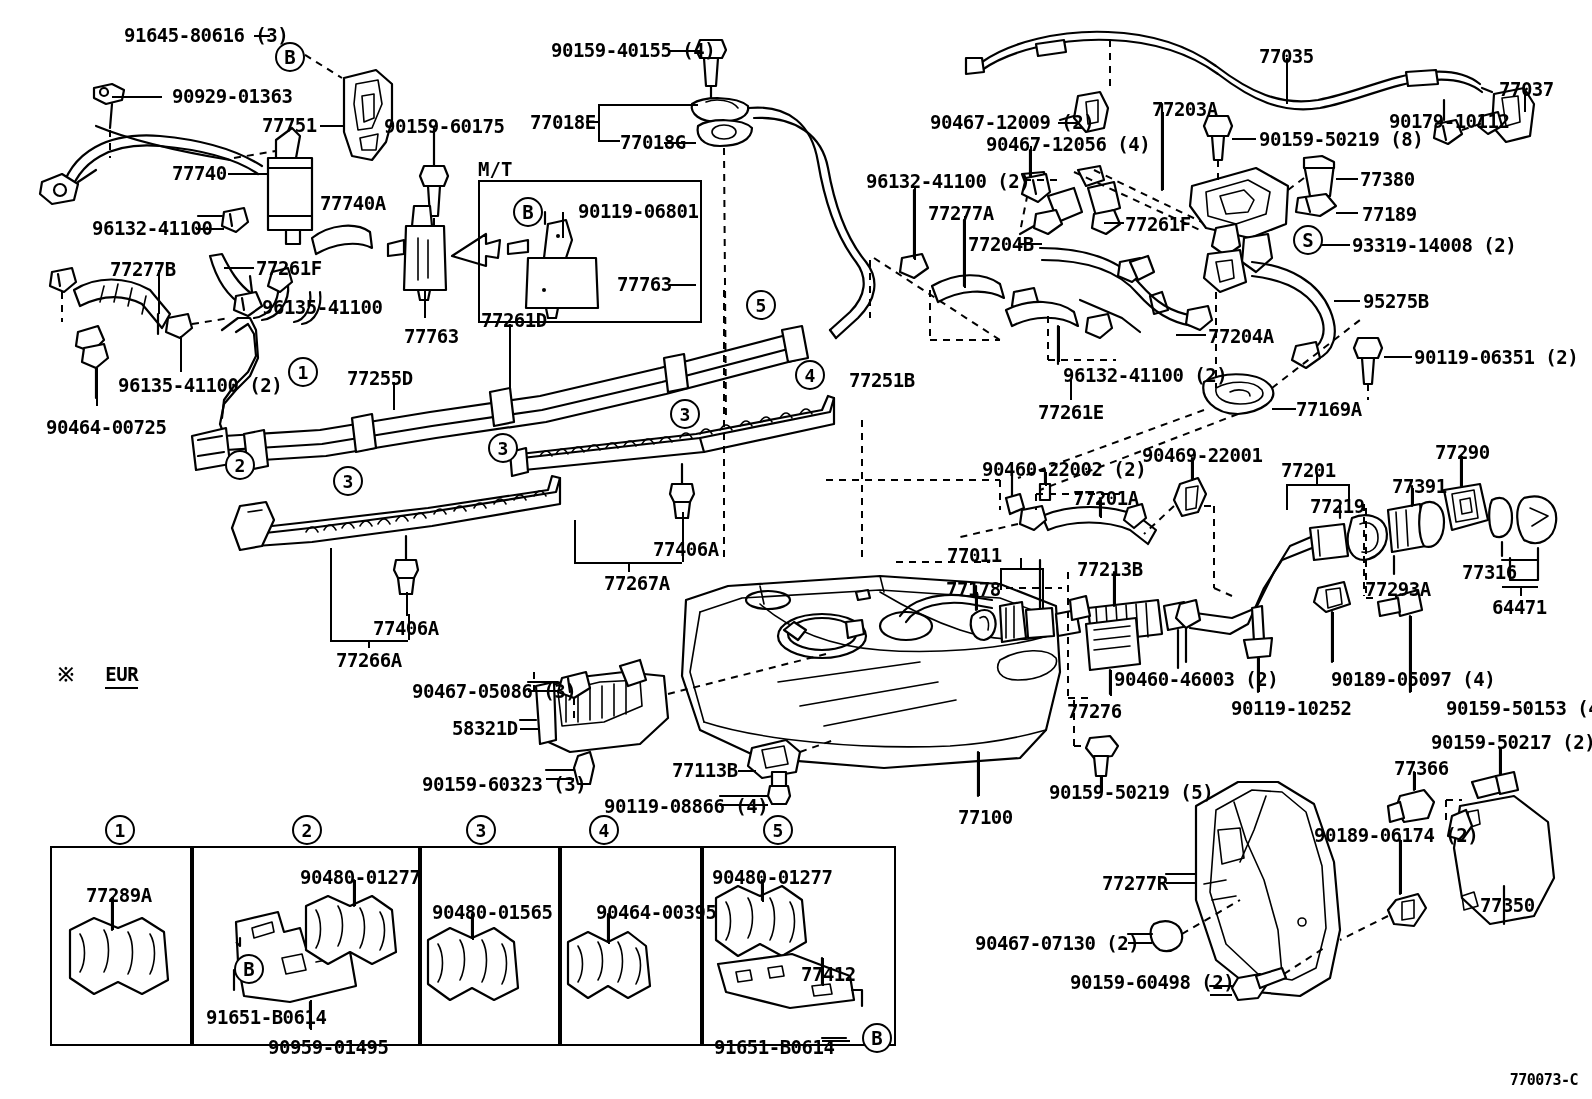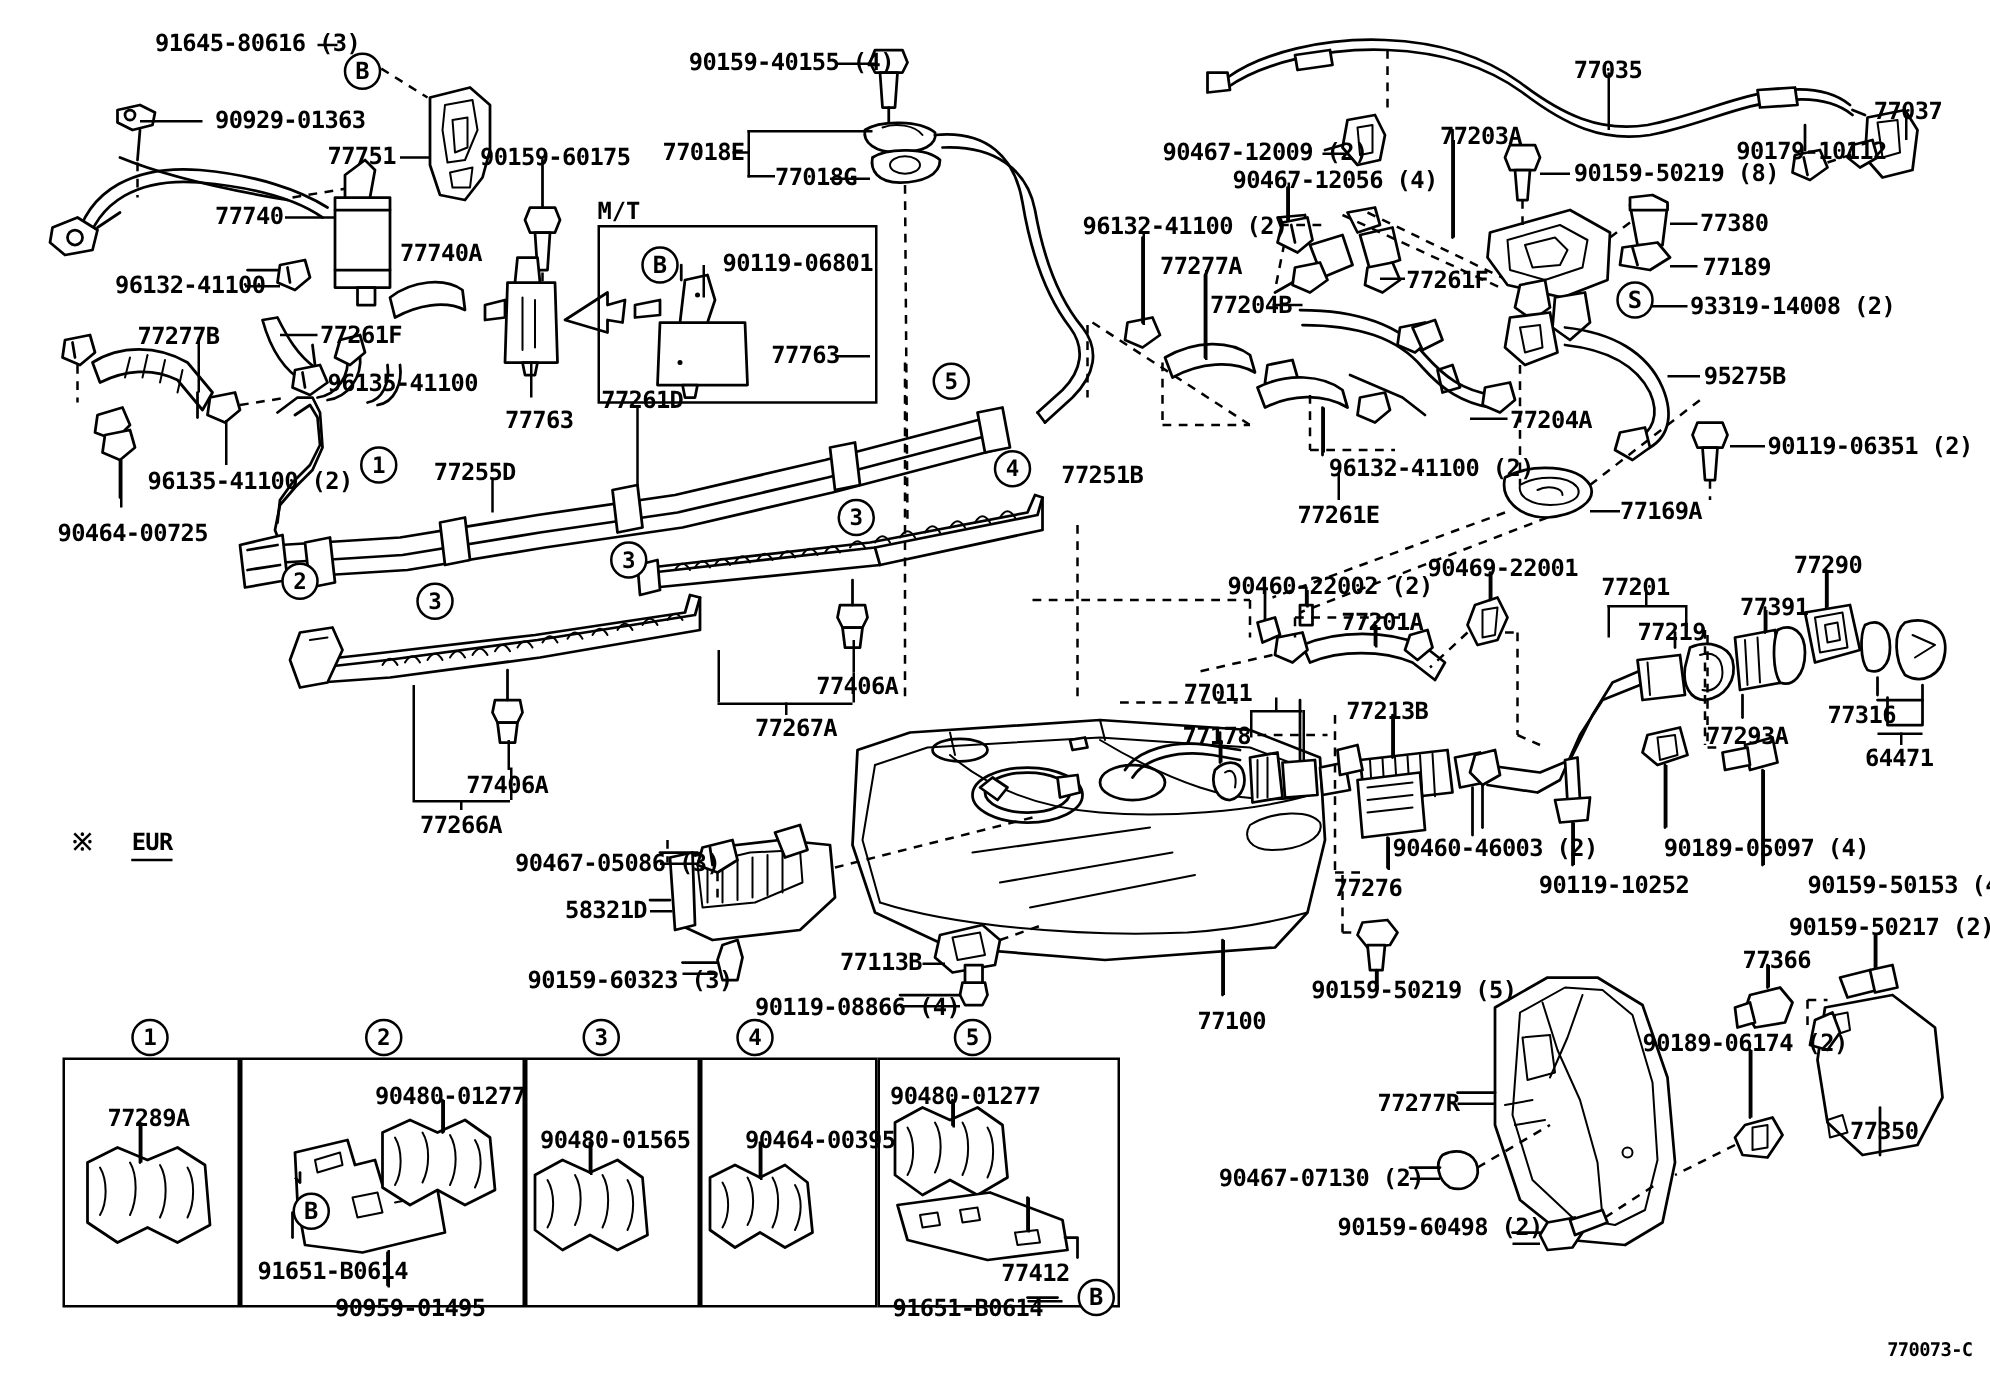--- a/index.html
+++ b/index.html
@@ -861,17 +861,17 @@
       <div class="circ" style="left: 466px; top: 815px;">3</div>
       <div class="circ" style="left: 589px; top: 815px;">4</div>
       <div class="circ" style="left: 763px; top: 815px;">5</div>
       <div class="lbl" style="left: 86px; top: 886px;">77289A</div>
       <div class="lbl" style="left: 300px; top: 868px;">90480-01277</div>
       <div class="lbl" style="left: 206px; top: 1008px;">91651-B0614</div>
       <div class="lbl" style="left: 268px; top: 1038px;">90959-01495</div>
       <div class="lbl" style="left: 432px; top: 903px;">90480-01565</div>
       <div class="lbl" style="left: 568px; top: 903px; margin-left: 28px;">90464-00395</div>
       <div class="lbl" style="left: 712px; top: 868px;">90480-01277</div>
-      <div class="lbl" style="left: 801px; top: 965px; margin-top: 45px;">77412</div>
+      <div class="lbl" style="left: 801px; top: 965px;">77412</div>
       <div class="lbl" style="left: 714px; top: 1038px;">91651-B0614</div>
     </div>
 
 </div>
 
 </body></html>

